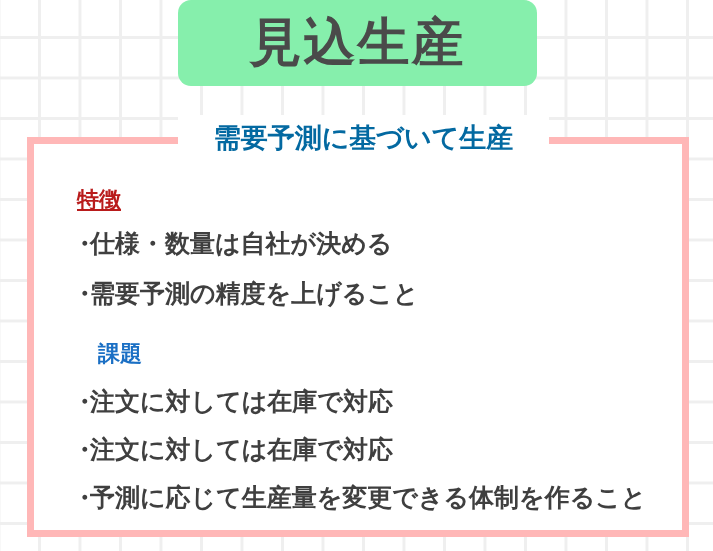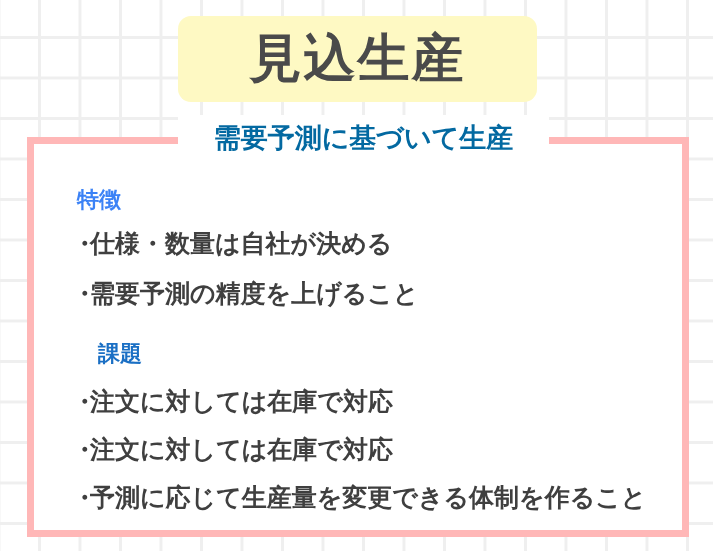--- a/index.html
+++ b/index.html
@@ -7,22 +7,22 @@
     width: 713px; height: 551px; position: relative; overflow: hidden;
     background-color: #ffffff;
     background-image:
       linear-gradient(to right, #efefef 0, #efefef 3px, transparent 3px),
       linear-gradient(to bottom, #efefef 0, #efefef 3px, transparent 3px);
     background-size: 40.5px 40.5px;
     background-position: 38px 36px;
     font-family: "DejaVu Sans", "Liberation Sans", sans-serif;
   }
   .title-box {
-    position: absolute; left: 178px; top: 16px; width: 359px; height: 86px;
-    background: #fef9c3; border-radius: 13px;
+    position: absolute; left: 178px; top: 0; width: 359px; height: 86px;
+    background: #86efac; border-radius: 13px;
     display: flex; align-items: center; justify-content: center;
   }
   .title-text {
     font-size: 52px; font-weight: bold; color: #4a4a4a; letter-spacing: 2px;
   }
   .frame {
     position: absolute; left: 27px; top: 137px; width: 648px; height: 386px;
     border: 7px solid #ffb7b7; background: #ffffff;
   }
   .subtitle-gap {
@@ -50,21 +50,21 @@
 <div class="frame"></div>
 
 <div class="title-box">
   <span class="title-text">見込生産</span>
 </div>
 
 <div class="subtitle-gap">
   <span class="subtitle-text">需要予測に基づいて生産</span>
 </div>
 
-<div class="heading features" style="color:#3b82f6;">特徴</div>
+<div class="heading features" style="color:#b91c1c;text-decoration:underline;">特徴</div>
 
 <div class="item" style="top:227px;">
   <span class="bullet">・</span>
   <span>仕様・数量は自社が決める</span>
 </div>
 <div class="item" style="top:277px;">
   <span class="bullet">・</span>
   <span>需要予測の精度を上げること</span>
 </div>
 

